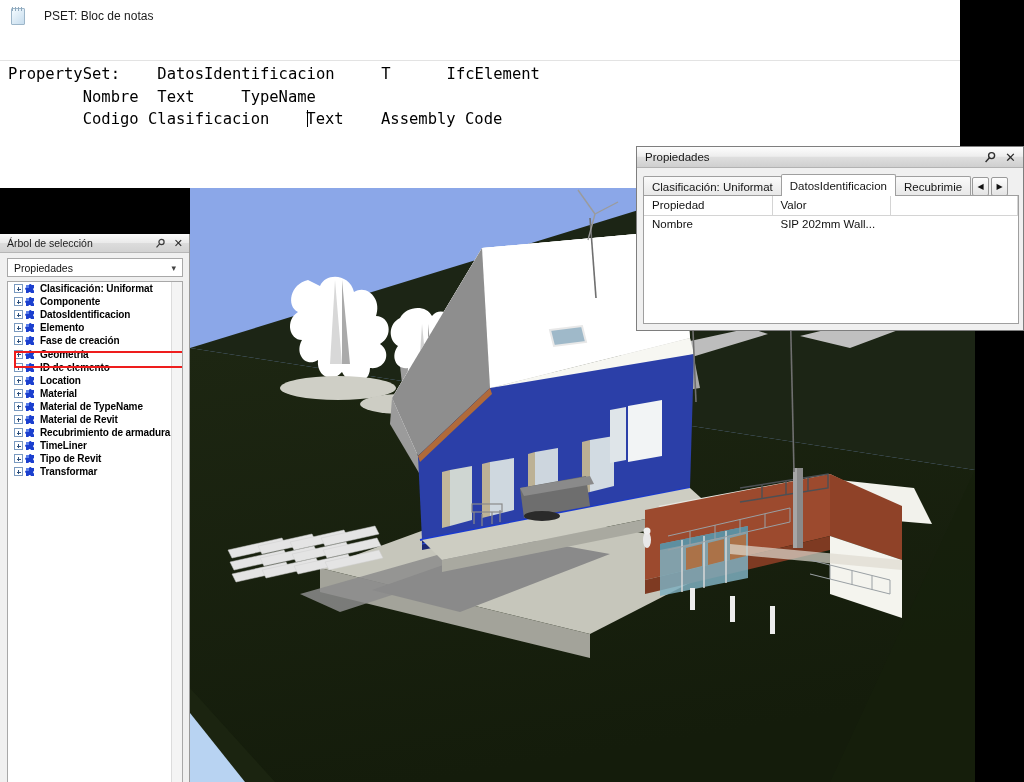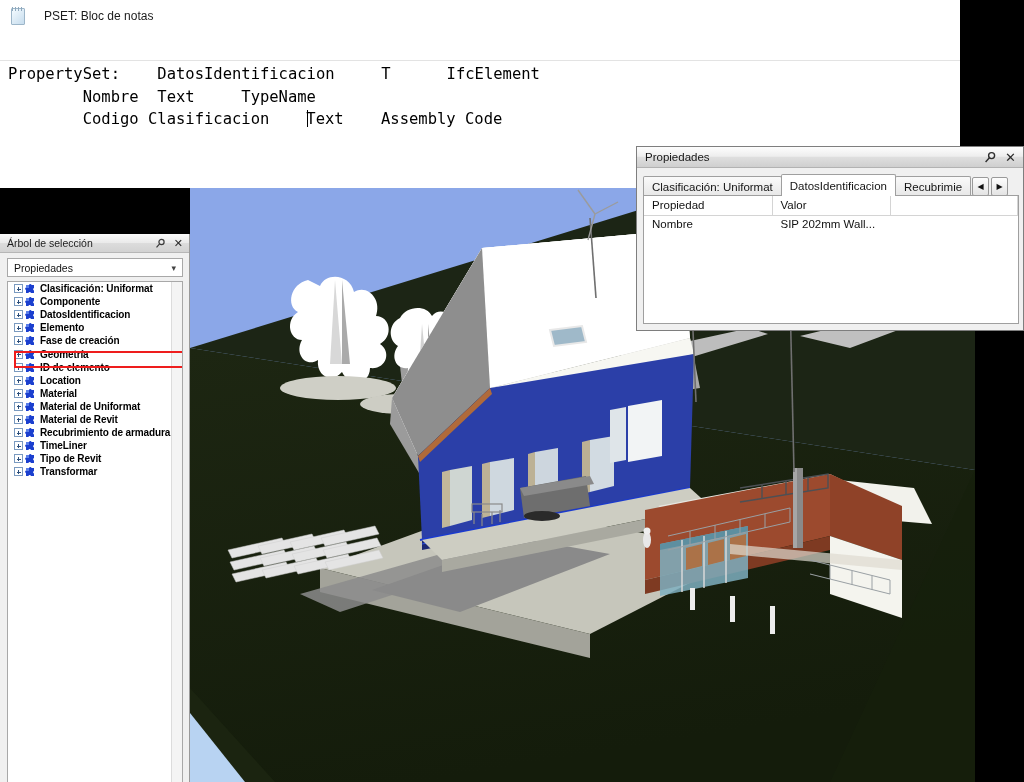--- a/index.html
+++ b/index.html
@@ -641,21 +641,21 @@
             <span class="tree-label">Material</span>
           </div>
           <div class="tree-row">
             <span class="tree-expander"></span>
             <span class="puzzle-icon">
               <svg width="12" height="11" viewBox="0 0 12 11">
                 <path d="M1 2 h3 a1.4 1.4 0 0 1 2.6 0 H9 v3 a1.4 1.4 0 0 0 0 2.6 V10 H6 a1.4 1.4 0 0 0-2.6 0 H1 V7 a1.4 1.4 0 0 1 0-2.6 Z" fill="#1b3fcf"></path>
                 <path d="M1 2 h3 v3 H1 Z" fill="#5b7fe8"></path>
               </svg>
             </span>
-            <span class="tree-label">Material de Uniformat</span>
+            <span class="tree-label">Material de TypeName</span>
           </div>
           <div class="tree-row">
             <span class="tree-expander"></span>
             <span class="puzzle-icon">
               <svg width="12" height="11" viewBox="0 0 12 11">
                 <path d="M1 2 h3 a1.4 1.4 0 0 1 2.6 0 H9 v3 a1.4 1.4 0 0 0 0 2.6 V10 H6 a1.4 1.4 0 0 0-2.6 0 H1 V7 a1.4 1.4 0 0 1 0-2.6 Z" fill="#1b3fcf"></path>
                 <path d="M1 2 h3 v3 H1 Z" fill="#5b7fe8"></path>
               </svg>
             </span>
             <span class="tree-label">Material de Revit</span>

